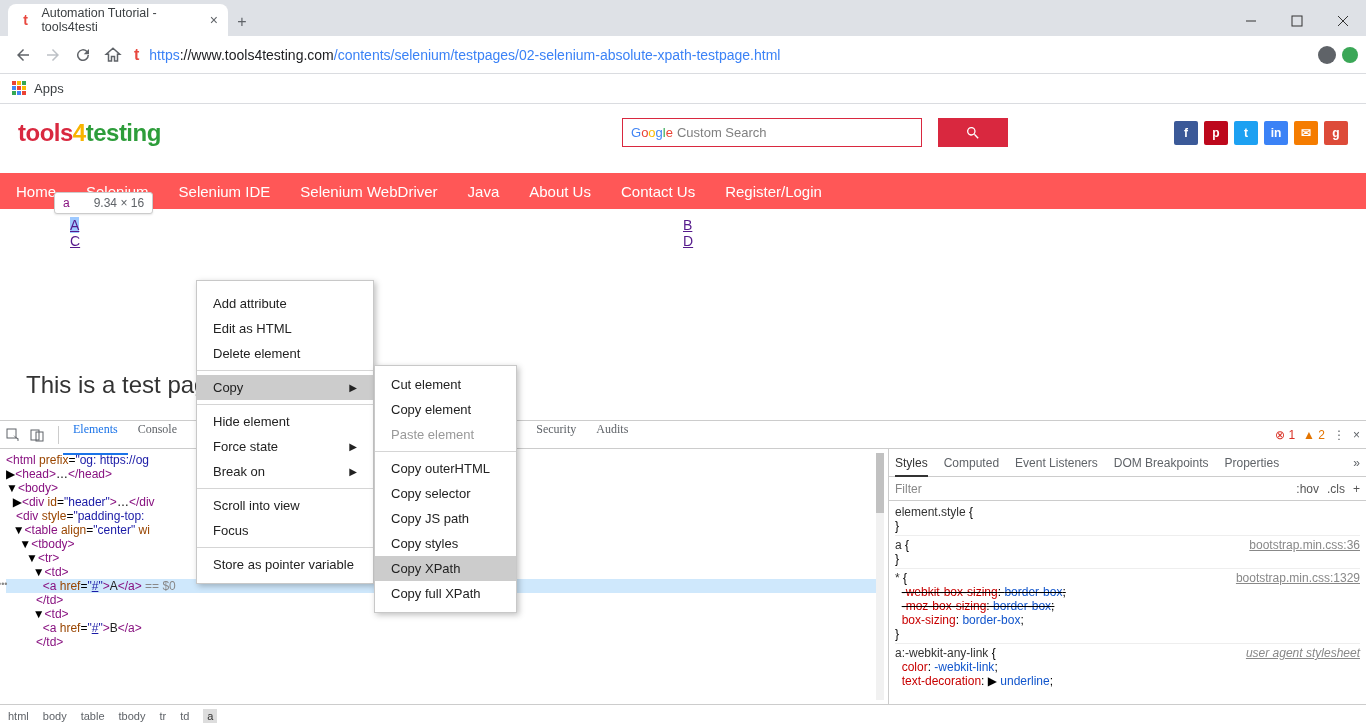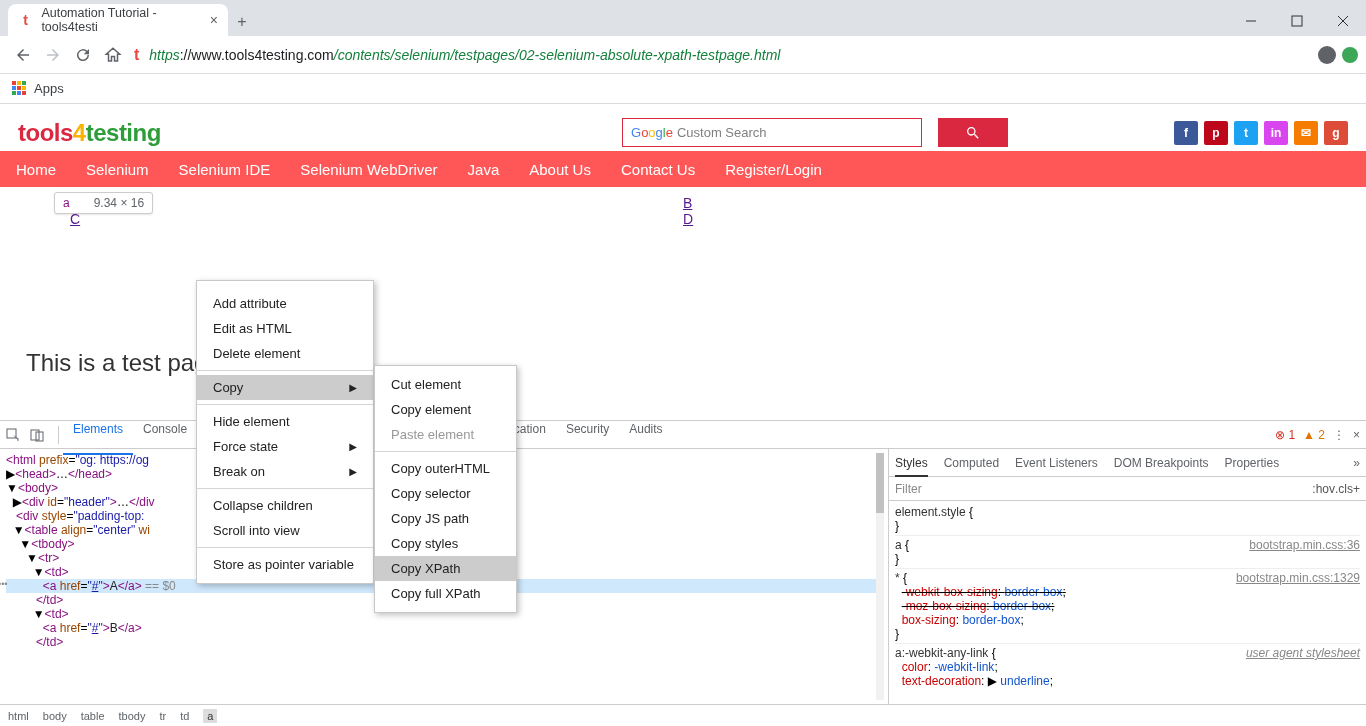--- a/index.html
+++ b/index.html
@@ -13,34 +13,34 @@
 .newtab { width:28px; height:28px; display:flex; align-items:center; justify-content:center; font-size:16px; color:#5f6368; }
 .winctrl { margin-left:auto; display:flex; }
 .winctrl div { width:46px; height:30px; display:flex; align-items:center; justify-content:center; color:#333; }
 
 
 .toolbar { height:38px; background:#fff; display:flex; align-items:center; padding:0 8px; border-bottom:1px solid #dadce0; }
 .navbtn { width:30px; height:30px; display:flex; align-items:center; justify-content:center; color:#5f6368; }
 .navbtn.dis { color:#bdc1c6; }
 .omnibox { flex:1; height:30px; margin:0 6px; display:flex; align-items:center; font-size:14px; }
 .omnibox .favicon { color:#e8483f; font-weight:bold; margin-right:10px; font-size:16px; }
-.omnibox .dim { color:#15803d;font-style:italic; }
+.omnibox .dim { color:#3b82f6; }
 .omnibox .dark { color:#202124; }
 .avatar { width:18px; height:18px; border-radius:50%; background:#5f6368; margin:0 6px; }
 .dot3 { width:16px; height:16px; border-radius:50%; background:#3ba757; }
 
 
 .bookmarks { height:30px; display:flex; align-items:center; padding:0 12px; border-bottom:1px solid #dadce0; font-size:13px; color:#3c4043; }
 .appsicon { width:16px; height:16px; margin-right:6px; display:grid; grid-template-columns:repeat(3,4px); grid-template-rows:repeat(3,4px); gap:1px; }
 .appsicon span:nth-child(1){background:#ea4335}.appsicon span:nth-child(2){background:#fbbc04}.appsicon span:nth-child(3){background:#34a853}
 .appsicon span:nth-child(4){background:#4285f4}.appsicon span:nth-child(5){background:#ea4335}.appsicon span:nth-child(6){background:#fbbc04}
 .appsicon span:nth-child(7){background:#34a853}.appsicon span:nth-child(8){background:#4285f4}.appsicon span:nth-child(9){background:#ea4335}
 
 
-.siteheader { display:flex; align-items:center; padding:14px 18px 4px; }
+.siteheader { display:flex; align-items:center; padding:14px 18px 26px; }
 .logo { font-size:24px; font-weight:bold; letter-spacing:-.5px; }
 .logo .red{color:#d9283f}.logo .green{color:#2d9d3a}.logo .bolt{color:#f8b400;}
 .gsearch { margin-left:auto; display:flex; align-items:center; gap:16px; }
 .gbox { width:300px; height:29px; border:1px solid #d9283f; display:flex; align-items:center; padding:0 8px; font-size:13px; color:#808080; }
 .gbox .gg1{color:#4285f4}.gg2{color:#ea4335}.gg3{color:#fbbc04}.gg4{color:#4285f4}.gg5{color:#34a853}.gg6{color:#ea4335}
 .gbtn { width:70px; height:29px; background:#d9283f; display:flex; align-items:center; justify-content:center; }
 .gbtn svg{width:16px;height:16px;fill:#fff}
 .social { margin-left:150px; display:flex; gap:6px; }
 .sicon { width:24px; height:24px; display:flex; align-items:center; justify-content:center; color:#fff; font-size:12px; font-weight:bold; border-radius:2px; }
 
@@ -66,41 +66,41 @@
 .ctxrow { padding:5px 16px; display:flex; align-items:center; }
 .ctxrow.hov { background:#ccc; }
 .ctxrow.dis { color:#999; }
 .ctxrow .arrow { margin-left:auto; font-size:10px; }
 .ctxsep { height:1px; background:#d5d5d5; margin:4px 0; }
 
 
 .devtools { position:absolute; left:0; right:0; bottom:0; height:306px; background:#fff; border-top:1px solid #ccc; display:flex; flex-direction:column; }
 .dt-tabs { height:28px; border-bottom:1px solid #ccc; display:flex; align-items:center; font-size:12px; color:#5f6368; padding:0 6px; }
 .dt-tabs .btn { width:24px; text-align:center; }
-.dt-tabs .t { padding:0 10px; height:40px; line-height:28px; }
+.dt-tabs .t { padding:0 10px; height:40px; line-height:28px;font-family:Liberation Serif, serif; }
 .dt-tabs .t.active { color:#1a73e8; border-bottom:2px solid #1a73e8; }
 .dt-tabs .right { margin-left:auto; display:flex; align-items:center; gap:8px; }
 .err { color:#d93025;}.warn{color:#e37400;}
 .dt-body { flex:1; display:flex; min-height:0; }
 .dompane { flex:1; font-family:Menlo,Consolas,monospace; font-size:12px; padding:4px 6px; position:relative; overflow:hidden; }
 .domline { white-space:pre; }
 .tg{color:#881280}.at{color:#994500}.vl{color:#1a1aa6}.txt{color:#222}.sel{color:#888}
 .domline.hl { background:#cfe8fc; }
 .domline.hl::before{content:"•••"; position:absolute; left:-2px; color:#888; font-size:9px; }
 .scrollhint{position:absolute;right:4px;top:4px;bottom:4px;width:8px;background:#f1f1f1;}
 .scrollthumb{position:absolute;right:4px;top:4px;width:8px;height:60px;background:#c1c1c1;}
 .crumbs { height:22px; border-top:1px solid #ccc; font-size:11px; color:#5f6368; display:flex; align-items:center; padding:0 8px; gap:14px; font-family:Menlo,Consolas,monospace; }
 .crumbs .active{background:#ddd;padding:1px 4px;color:#333;}
 
 
 .stylespane { width:478px; border-left:1px solid #ccc; display:flex; flex-direction:column; font-size:12px; }
 .sp-tabs { height:28px; display:flex; align-items:center; border-bottom:1px solid #ccc; padding:0 6px; gap:16px; color:#5f6368; }
 .sp-tabs .active{color:#333;border-bottom:2px solid #333;height:28px;line-height:28px;}
 .sp-filter { height:24px; border-bottom:1px solid #ccc; display:flex; align-items:center; padding:0 6px; color:#888; }
-.sp-filter .r{margin-left:auto;display:flex;color:#555;}
+.sp-filter .r{margin-left:auto;display:flex;gap:8px;color:#555;}
 .sp-rules { flex:1; font-family:Menlo,Consolas,monospace; padding:4px 6px; overflow:hidden; }
 .sp-rules .link{float:right;color:#888;text-decoration:underline;}
 .prop{color:#c80000}.val{color:#1155cc}.selc{color:#333}
 .strike{text-decoration:line-through;}
 .swatch{display:inline-block;width:10px;height:10px;border:1px solid #888;vertical-align:middle;margin-right:2px;}
 .italic{color:#888;font-style:italic;}
 
 svg{display:block}
 </style>
 </head>
@@ -190,21 +190,21 @@
     </div>
     <div class="gbtn">
         <svg viewBox="0 0 24 24">
           <path d="M15.5 14h-.8l-.3-.3a6.5 6.5 0 1 0-.7.7l.3.3v.8l5 5 1.5-1.5-5-5zM9.5 14a4.5 4.5 0 1 1 0-9 4.5 4.5 0 0 1 0 9z"></path>
         </svg>
       </div>
     <div class="social">
       <div class="sicon" style="background:#3b5998">f</div>
       <div class="sicon" style="background:#bd081c">p</div>
       <div class="sicon" style="background:#1da1f2">t</div>
-      <div class="sicon" style="background:#d946ef">in</div>
+      <div class="sicon" style="background:#3b82f6">in</div>
       <div class="sicon" style="background:#f57c00">✉</div>
       <div class="sicon" style="background:#dd4b39">g</div>
     </div>
   </div>
 </div>
 
 <div class="navbar">
   <div>Home</div>
   <div>Selenium</div>
   <div>Selenium IDE</div>
@@ -246,22 +246,22 @@
   <div class="ctxrow">Hide element</div>
   <div class="ctxrow">
       <span>Force state</span>
       <span class="arrow">▶</span>
     </div>
   <div class="ctxrow">
       <span>Break on</span>
       <span class="arrow">▶</span>
     </div>
   <div class="ctxsep"></div>
-  <div class="ctxrow">Collapse children</div>
   <div class="ctxrow">Scroll into view</div>
+  <div class="ctxrow">Focus</div>
   <div class="ctxsep"></div>
   <div class="ctxrow">Store as pointer variable</div>
   <div style="height:6px"></div>
 </div>
 
 <div class="ctx ctx2">
   <div style="height:6px"></div>
   <div class="ctxrow">Cut element</div>
   <div class="ctxrow">Copy element</div>
   <div class="ctxrow dis">Paste element</div>

